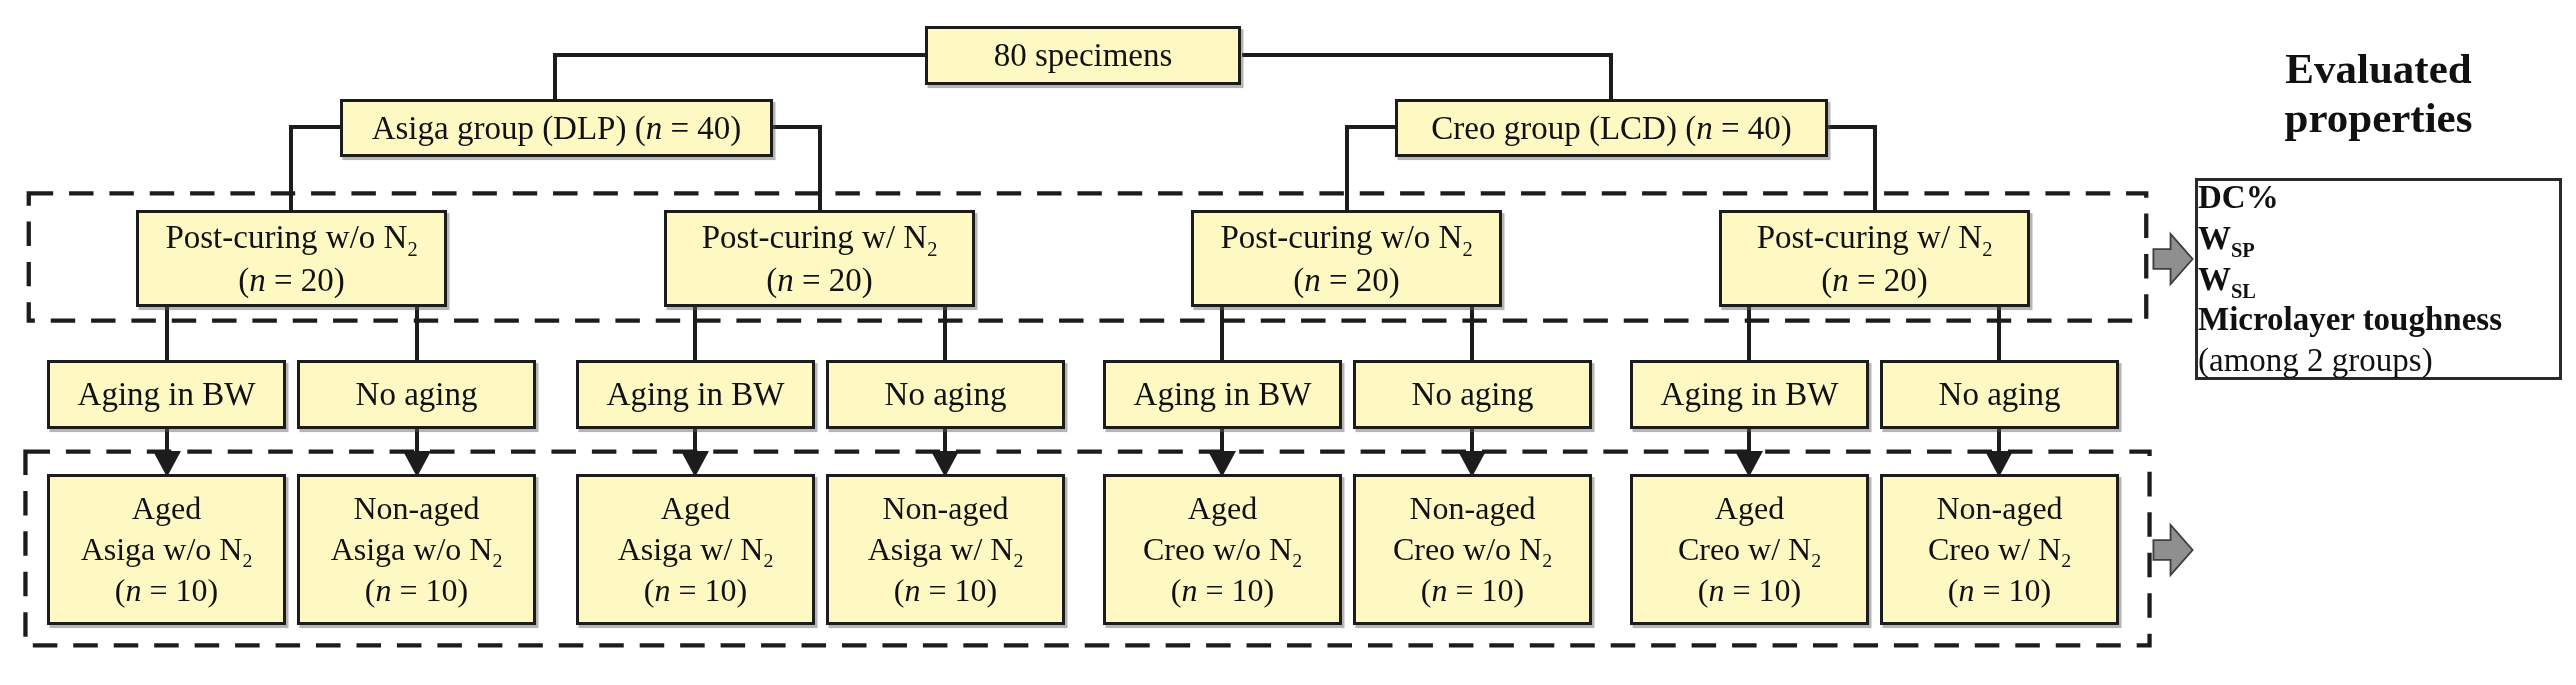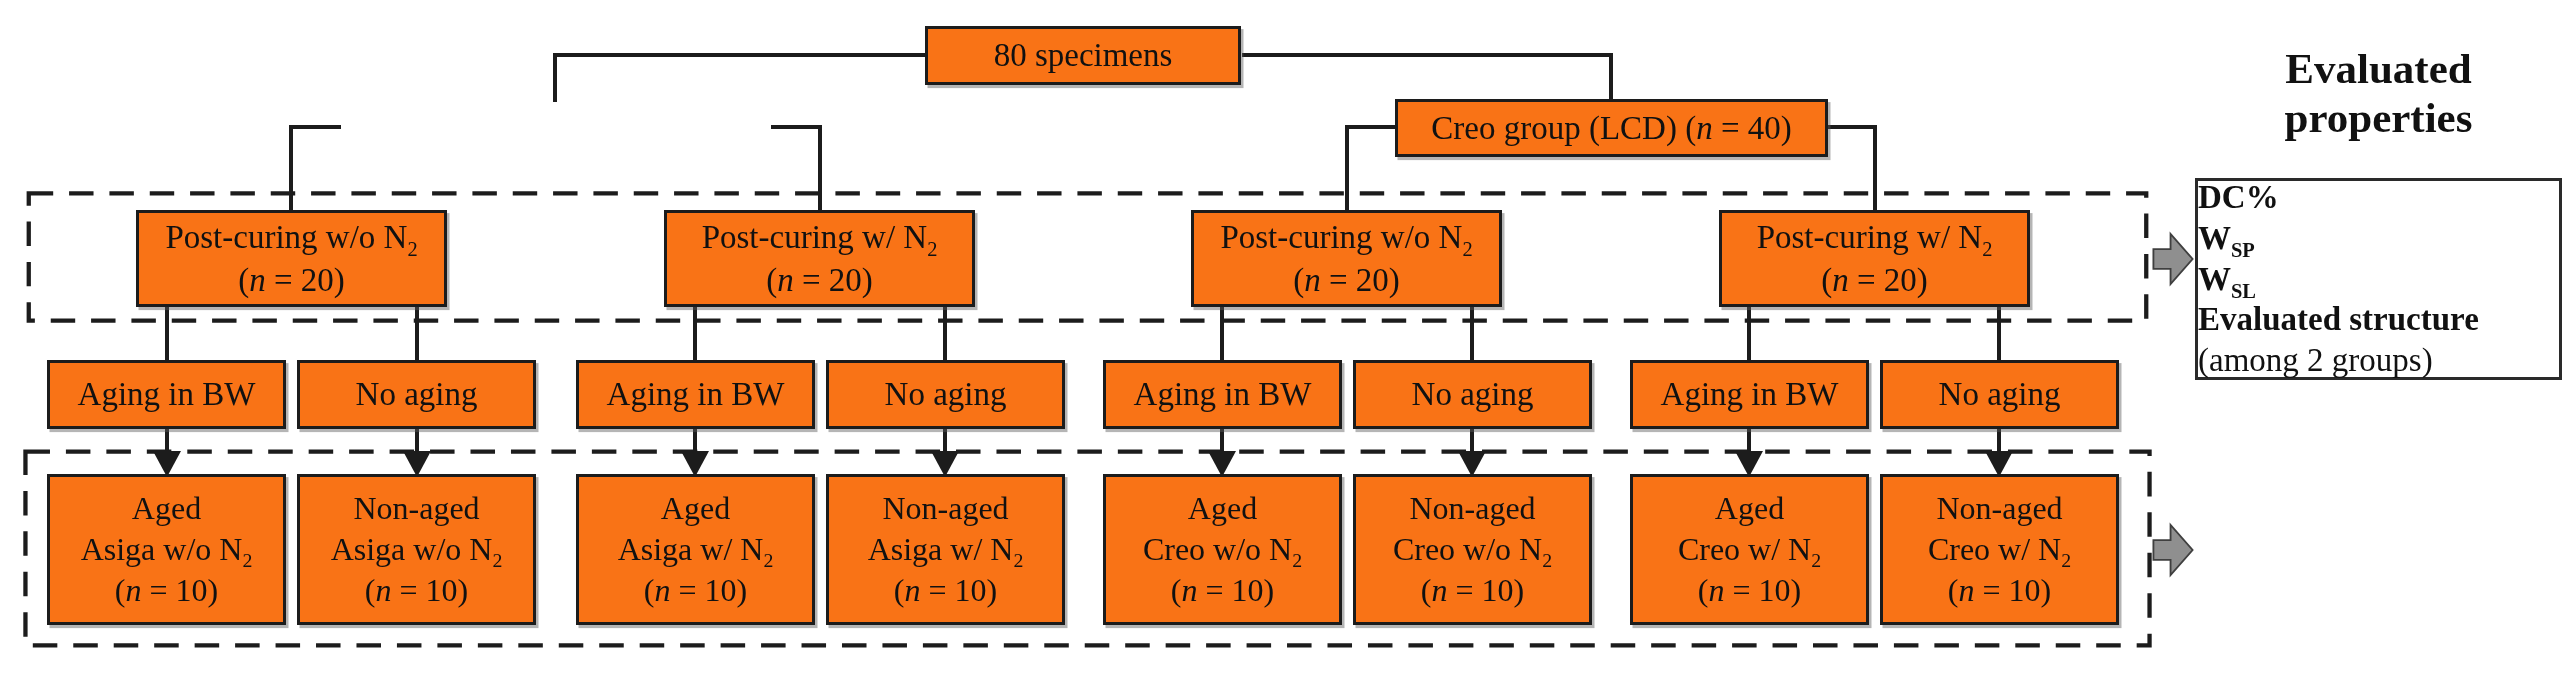--- a/index.html
+++ b/index.html
@@ -7,21 +7,21 @@
     position:relative;
     width:2576px; height:686px;
     background:#ffffff;
     font-family:"Liberation Serif","DejaVu Serif",serif;
     color:#111;
     overflow:hidden;
   }
   .node {
     position:absolute;
     box-sizing:border-box;
-    background:#f97316;
+    background:#fef9c3;
     border:3.1px solid #1c1c1c;
     display:flex; flex-direction:column;
     align-items:center; justify-content:center;
     text-align:center;
     font-size:33px; line-height:1.28;
     box-shadow:2.5px 3.1px 0 rgba(90,90,90,.45);
   }
   .node i { font-style:italic; }
   sub { font-size:0.62em; line-height:0; }
   .hline,.vline { position:absolute; background:#1c1c1c; }
@@ -98,20 +98,23 @@
   <div class="arrowhead" style="left:931px;top:451px;"></div>
   <div class="arrowhead" style="left:1208px;top:451px;"></div>
   <div class="arrowhead" style="left:1458px;top:451px;"></div>
   <div class="arrowhead" style="left:1735px;top:451px;"></div>
   <div class="arrowhead" style="left:1985px;top:451px;"></div>
 
   <div class="node" style="left:925px;top:26px;width:316px;height:59px;">
     <span>80 specimens</span>
   </div>
 
+  <div class="node" style="left:340px;top:99px;width:433px;height:58px;">
+    <span><span>Asiga group (DLP)</span> <span class="count"><span>(</span><i>n</i><span> = 40)</span></span></span>
+  </div>
   <div class="node" style="left:1395px;top:99px;width:433px;height:58px;">
     <span><span>Creo group (LCD)</span> <span class="count"><span>(</span><i>n</i><span> = 40)</span></span></span>
   </div>
 
   <div class="node pc" style="left:136px;top:210px;width:311px;height:97px;">
     <span><span>Post-curing w/o N</span><sub>2</sub></span>
     <span class="count"><span>(</span><i>n</i><span> = 20)</span></span>
   </div>
   <div class="node pc" style="left:664px;top:210px;width:311px;height:97px;">
     <span><span>Post-curing w/ N</span><sub>2</sub></span>
@@ -200,19 +203,19 @@
     <polygon points="2,33 30,33 30,8 66,49 30,90 30,65 2,65" stroke="#3f3f3f" stroke-width="3" fill="#8f8f8f"></polygon>
   </svg>
   <svg class="block-arrow" style="left:2152px;top:520px;" width="42" height="60" viewBox="0 0 68 98">
     <polygon points="2,33 30,33 30,8 66,49 30,90 30,65 2,65" stroke="#3f3f3f" stroke-width="3" fill="#8f8f8f"></polygon>
   </svg>
 
   <div class="rp-box" style="left:2195px;top:178px;width:367px;height:202px;">
     <span class="bold">DC%</span>
     <span class="bold"><span>W</span><sub>SP</sub></span>
     <span class="bold"><span>W</span><sub>SL</sub></span>
-    <span class="bold">Evaluated structure</span>
+    <span class="bold">Microlayer toughness</span>
     <span>(among 2 groups)</span>
   </div>
 
 
 </div>
 
 
 </body></html>

